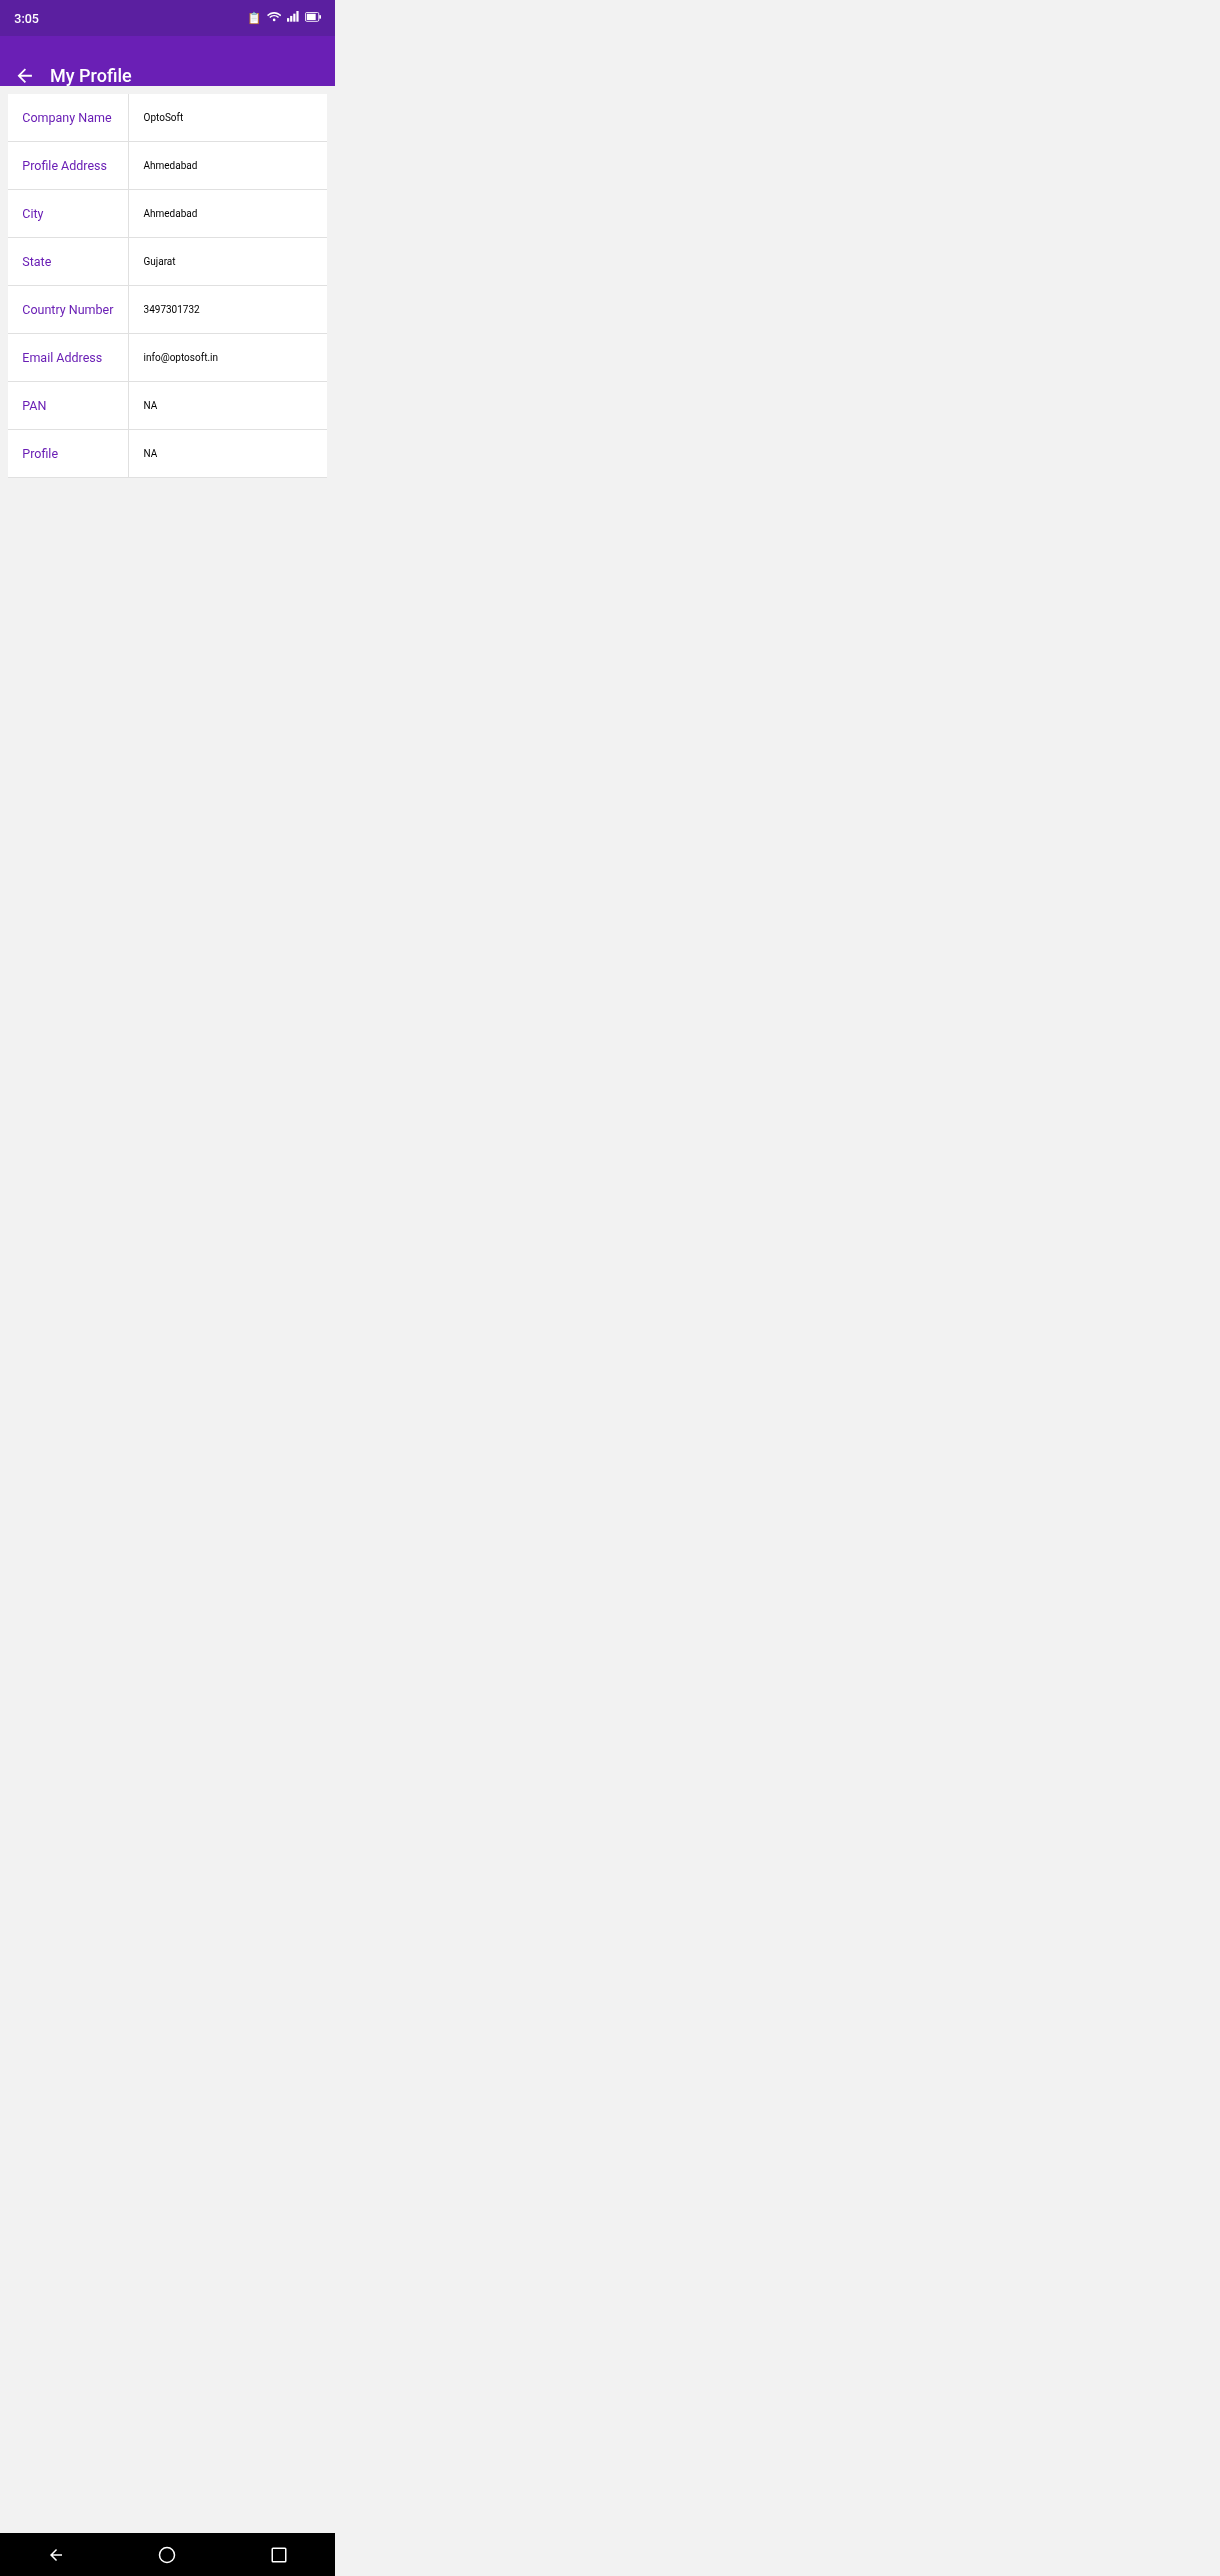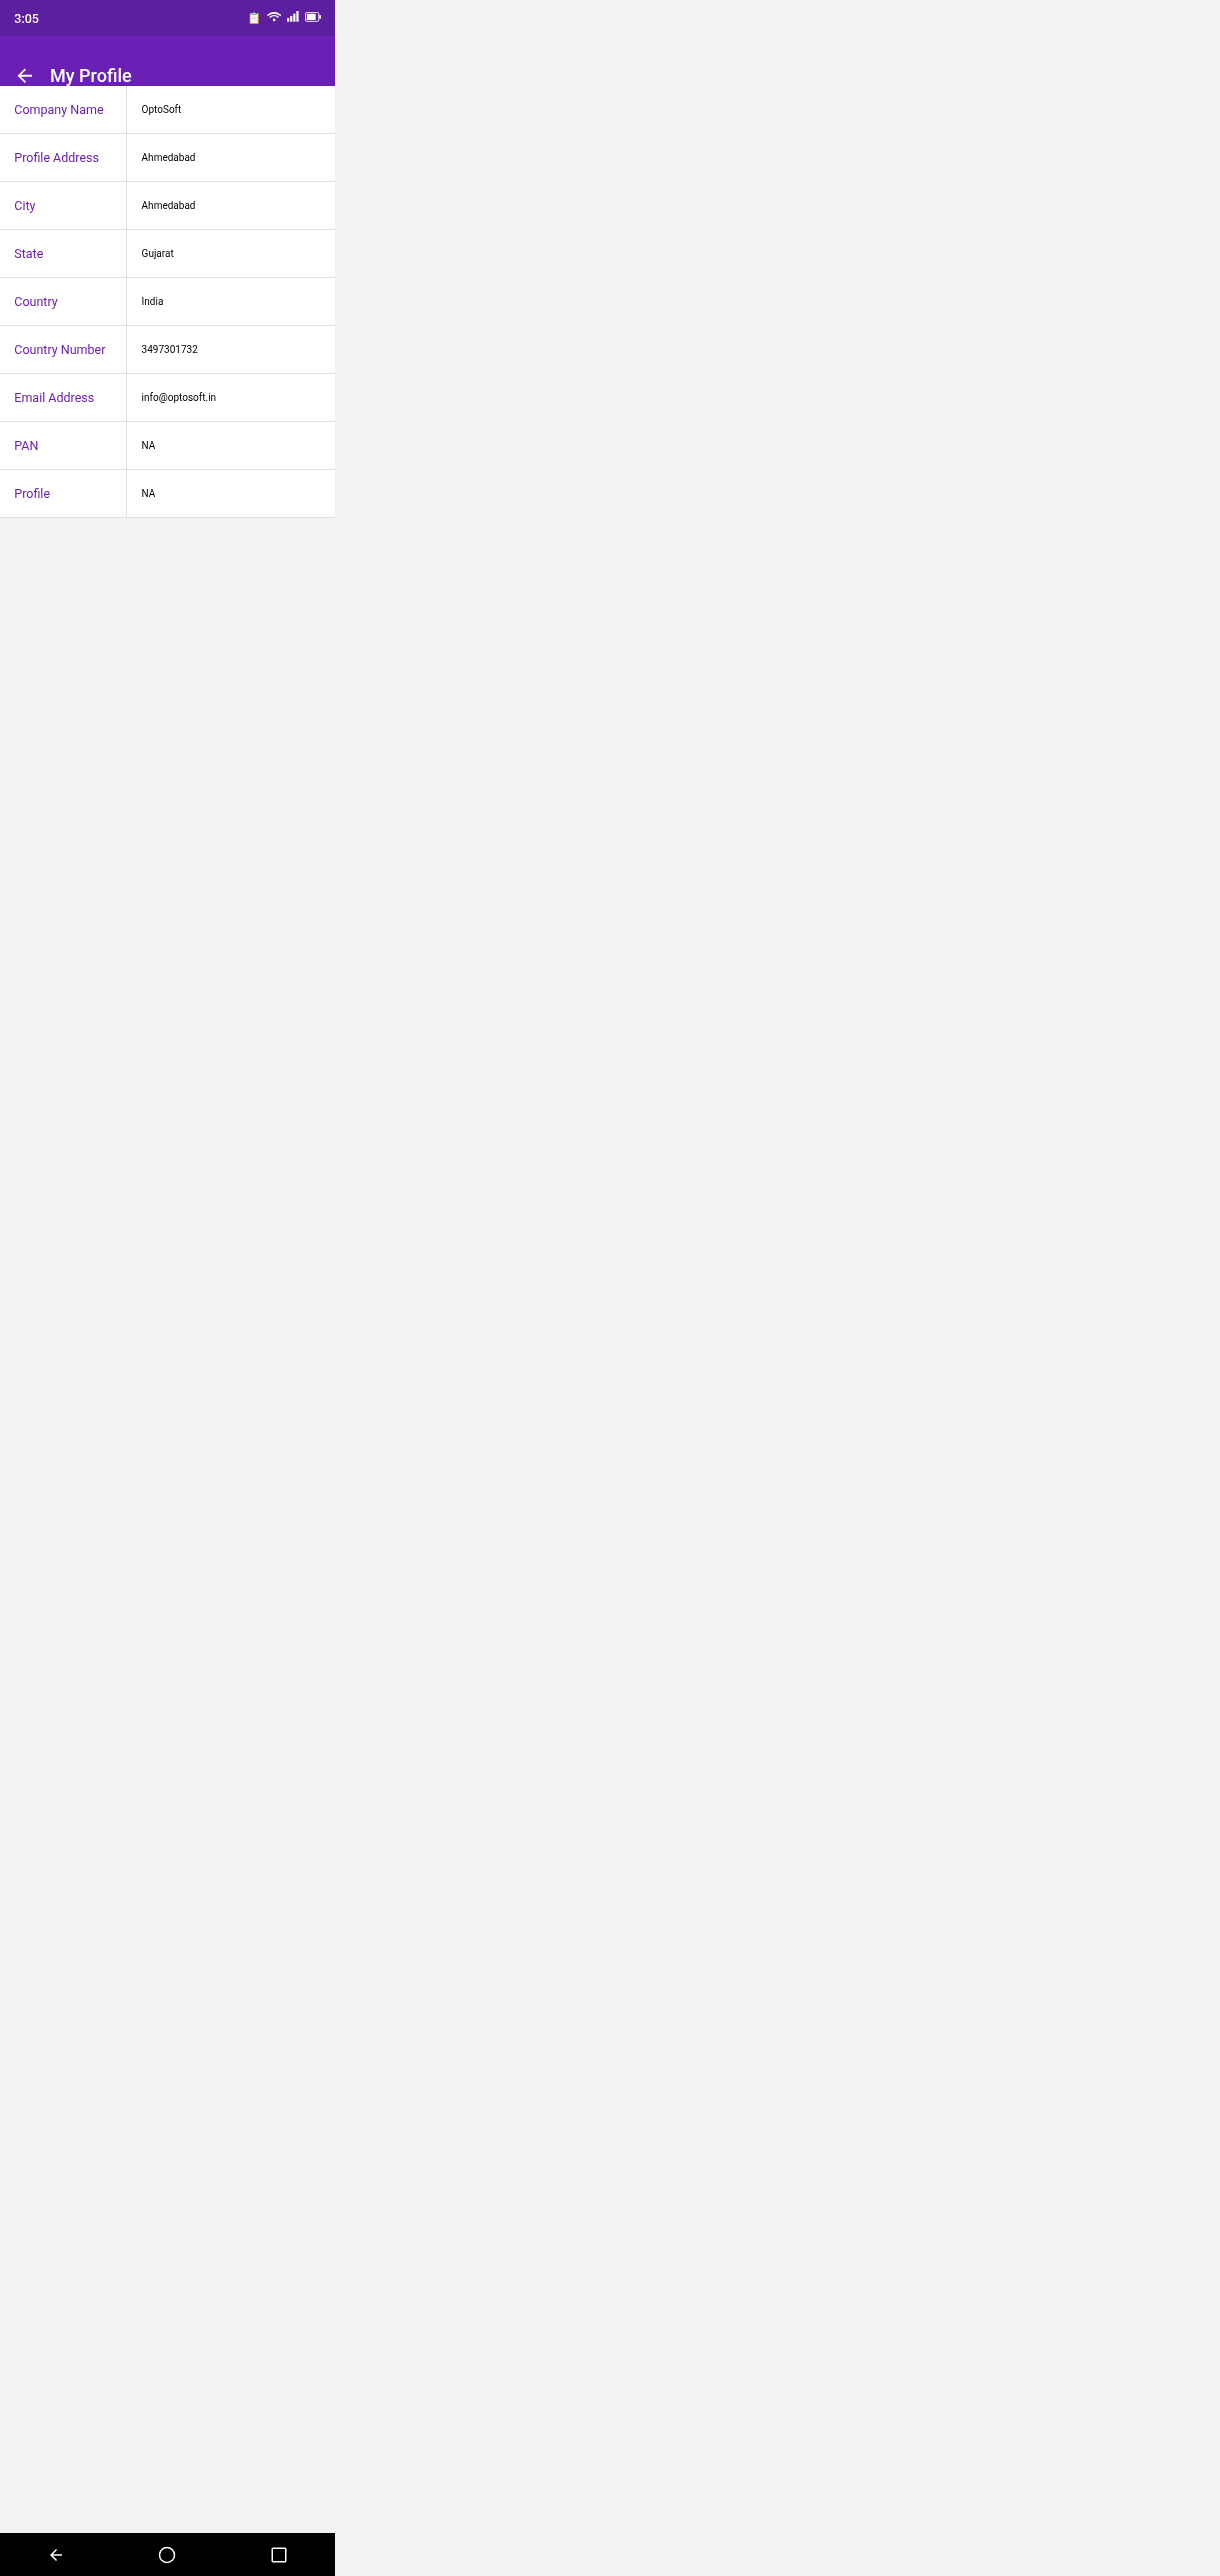--- a/index.html
+++ b/index.html
@@ -97,21 +97,21 @@
       padding: 16px 14.3px;
       font-size: 10px;
       color: #000000;
       font-weight: 400;
       display: flex;
       align-items: center;
     }
 
     .content-area {
       background-color: white;
-      margin: 0;
+      margin: 8px;
     }
 
     .empty-area {
       background-color: #f2f2f2;
       height: 537px;
     }
 
     .nav-bar {
       background-color: #000000;
       display: flex;
@@ -193,24 +193,20 @@
     <div class="profile-row">
       <div class="profile-label">City</div>
       <div class="profile-value">Ahmedabad</div>
     </div>
 
     <div class="profile-row">
       <div class="profile-label">State</div>
       <div class="profile-value">Gujarat</div>
     </div>
 
-    <div class="profile-row">
-      <div class="profile-label">Country</div>
-      <div class="profile-value">India</div>
-    </div>
 
     <div class="profile-row">
       <div class="profile-label">Country Number</div>
       <div class="profile-value">3497301732</div>
     </div>
 
     <div class="profile-row">
       <div class="profile-label">Email Address</div>
       <div class="profile-value">info@optosoft.in</div>
     </div>

